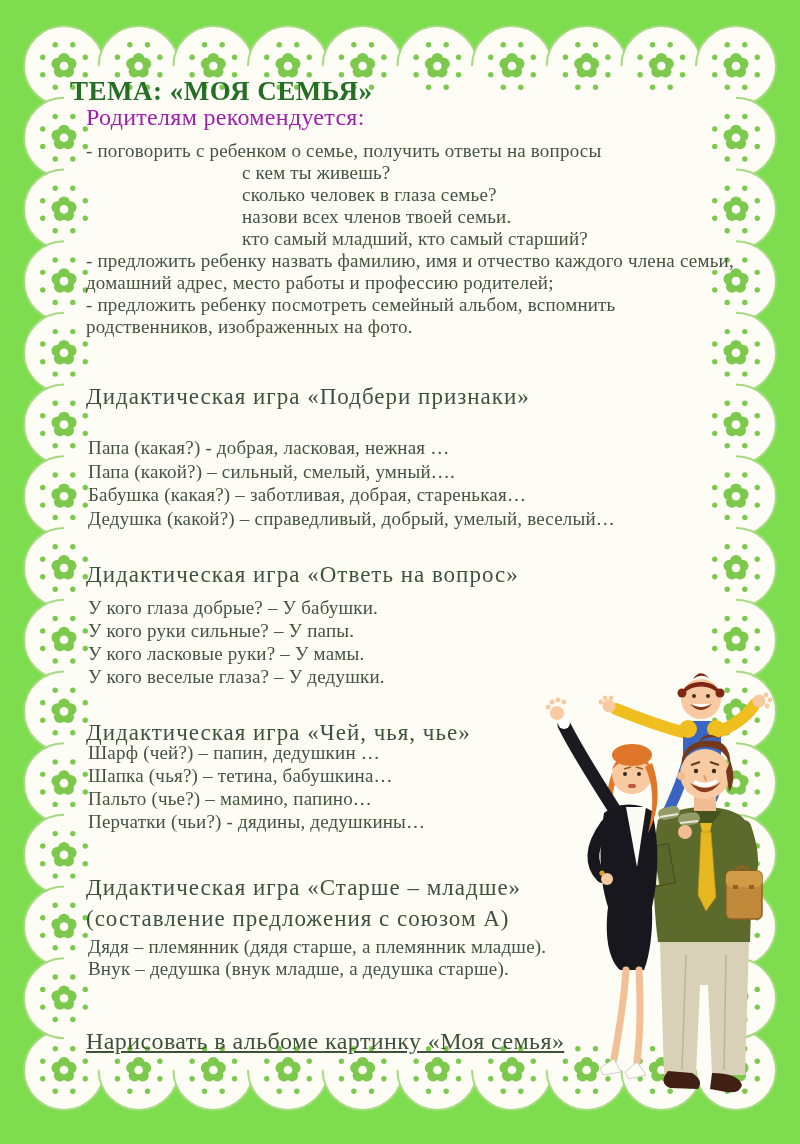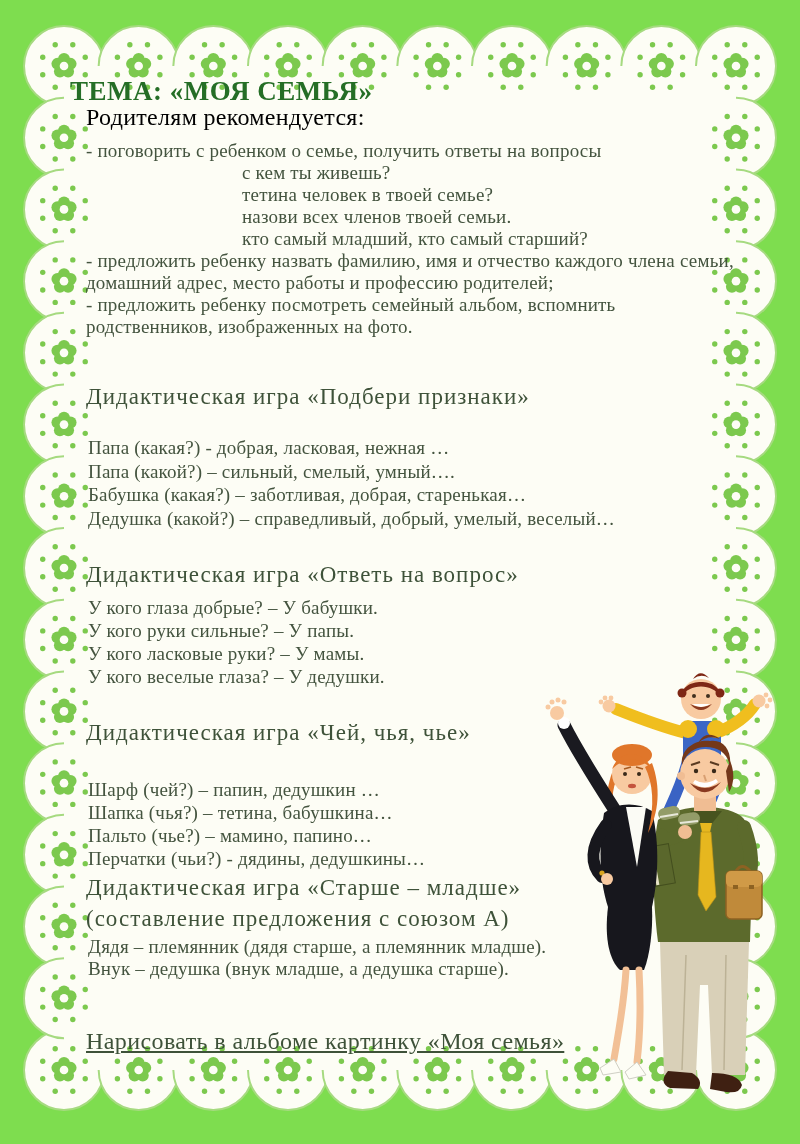--- a/index.html
+++ b/index.html
@@ -20,21 +20,21 @@
     color:var(--body-green);
   }
   #lace{position:absolute;left:0;top:0;z-index:0;}
   .content{position:absolute;inset:0;z-index:1;}
   .doc-title{
     position:absolute;top:76px;left:70px;right:70px;
     font-size:27px;font-weight:bold;letter-spacing:.5px;color:var(--title-green);
   }
   .rec-heading{
     position:absolute;top:104px;left:86px;
-    font-size:24px;color:#000000;letter-spacing:.3px;
+    font-size:24px;color:#a21caf;letter-spacing:.3px;
   }
   .rec-lines{
     position:absolute;top:140px;left:86px;width:650px;
     font-size:19px;line-height:22px;letter-spacing:.2px;
   }
   .rec-line{margin:0;}
   .rec-line.indent{padding-left:156px;}
   .game-title{
     position:absolute;left:86px;font-size:23px;line-height:30px;
     letter-spacing:1px;color:var(--heading-green);white-space:nowrap;
@@ -756,21 +756,21 @@
 
   <div class="content">
 
     <div class="doc-title">ТЕМА: «МОЯ СЕМЬЯ»</div>
 
     <div class="rec-heading">Родителям рекомендуется:</div>
 
     <div class="rec-lines">
       <p class="rec-line">- поговорить с ребенком о семье, получить ответы на вопросы</p>
       <p class="rec-line indent">с кем ты живешь?</p>
-      <p class="rec-line indent">тетина человек в твоей семье?</p>
+      <p class="rec-line indent">сколько человек в глаза семье?</p>
       <p class="rec-line indent">назови всех членов твоей семьи.</p>
       <p class="rec-line indent">кто самый младший, кто самый старший?</p>
       <p class="rec-line">- предложить ребенку назвать фамилию, имя и отчество каждого члена семьи, домашний адрес, место работы  и профессию родителей;</p>
       <p class="rec-line">- предложить ребенку посмотреть семейный альбом, вспомнить родственников, изображенных на фото.</p>
     </div>
 
     <div class="game-title" style="top:382px">Дидактическая игра «Подбери признаки»</div>
     <div class="game-items" style="top:436px;line-height:23.5px">
       <p class="game-item">Папа (какая?)  -  добрая, ласковая, нежная …</p>
       <p class="game-item">Папа (какой?) – сильный, смелый, умный….</p>
@@ -780,21 +780,21 @@
 
     <div class="game-title" style="top:560px">Дидактическая игра «Ответь на вопрос»</div>
     <div class="game-items" style="top:596px;line-height:23px">
       <p class="game-item">У кого глаза добрые? – У бабушки.</p>
       <p class="game-item">У кого  руки сильные? – У папы.</p>
       <p class="game-item">У кого ласковые руки? – У мамы.</p>
       <p class="game-item">У кого  веселые глаза? – У дедушки.</p>
     </div>
 
     <div class="game-title" style="top:718px">Дидактическая игра «Чей, чья, чье»</div>
-    <div class="game-items" style="top:778px;line-height:23px;width:460px">
+    <div class="game-items" style="top:741px;line-height:23px;width:460px">
       <p class="game-item">Шарф (чей?) – папин, дедушкин …</p>
       <p class="game-item">Шапка (чья?) – тетина, бабушкина…</p>
       <p class="game-item">Пальто (чье?) – мамино, папино…</p>
       <p class="game-item">Перчатки (чьи?) -  дядины, дедушкины…</p>
     </div>
 
     <div class="game-title" style="top:872px;line-height:31px">
       <span>Дидактическая игра «Старше – младше»</span>
       <span class="game-subtitle">(составление предложения с союзом А)</span>
     </div>

